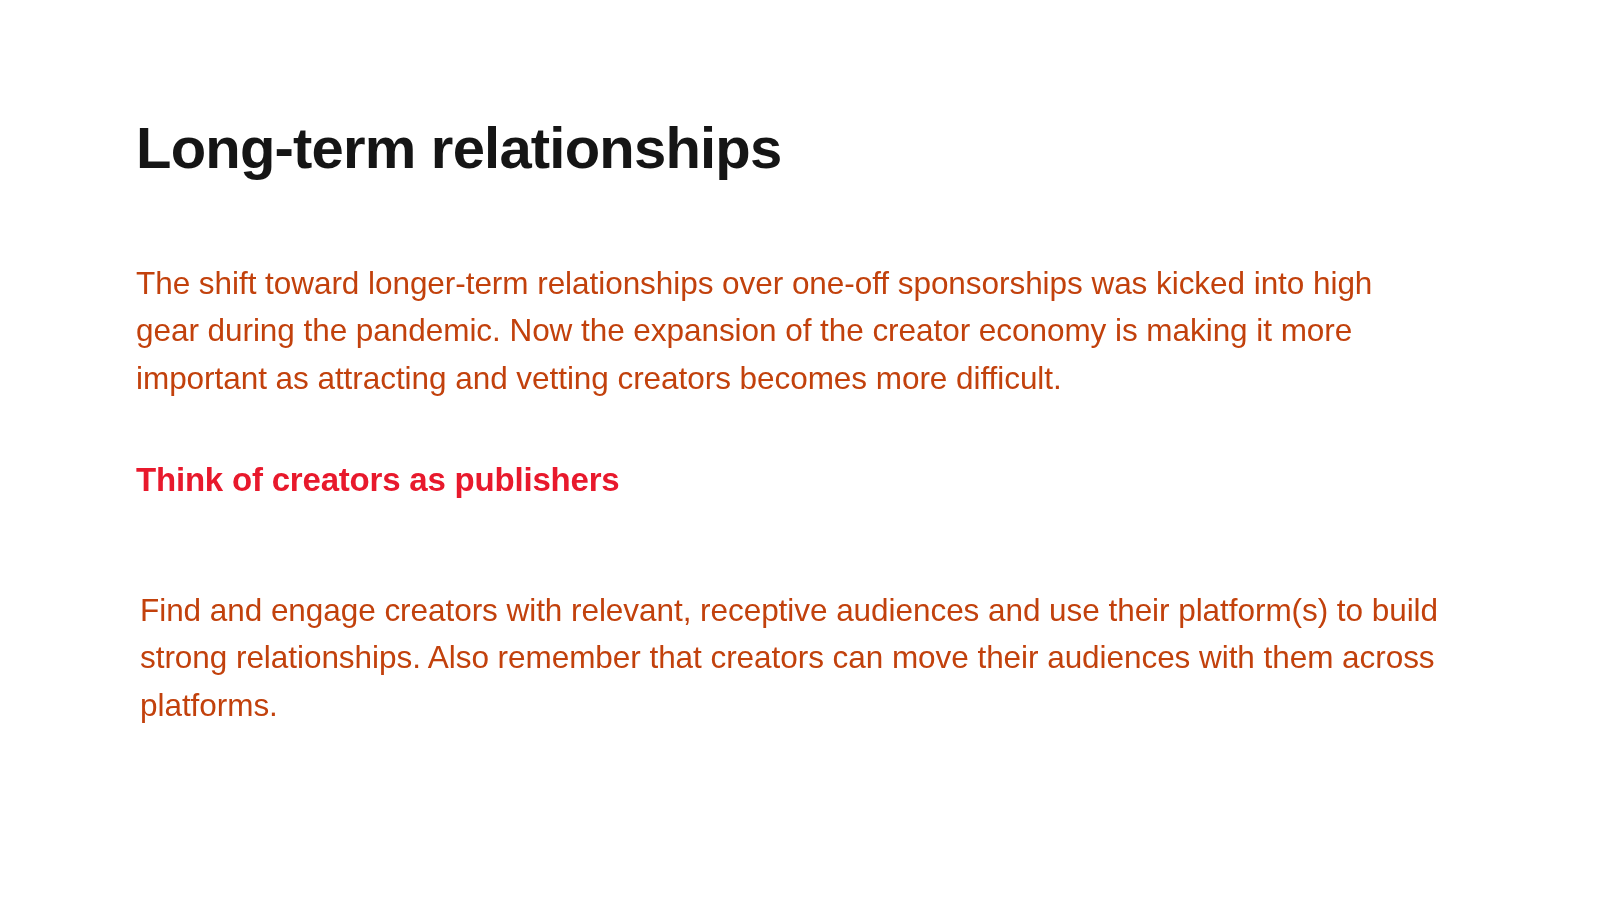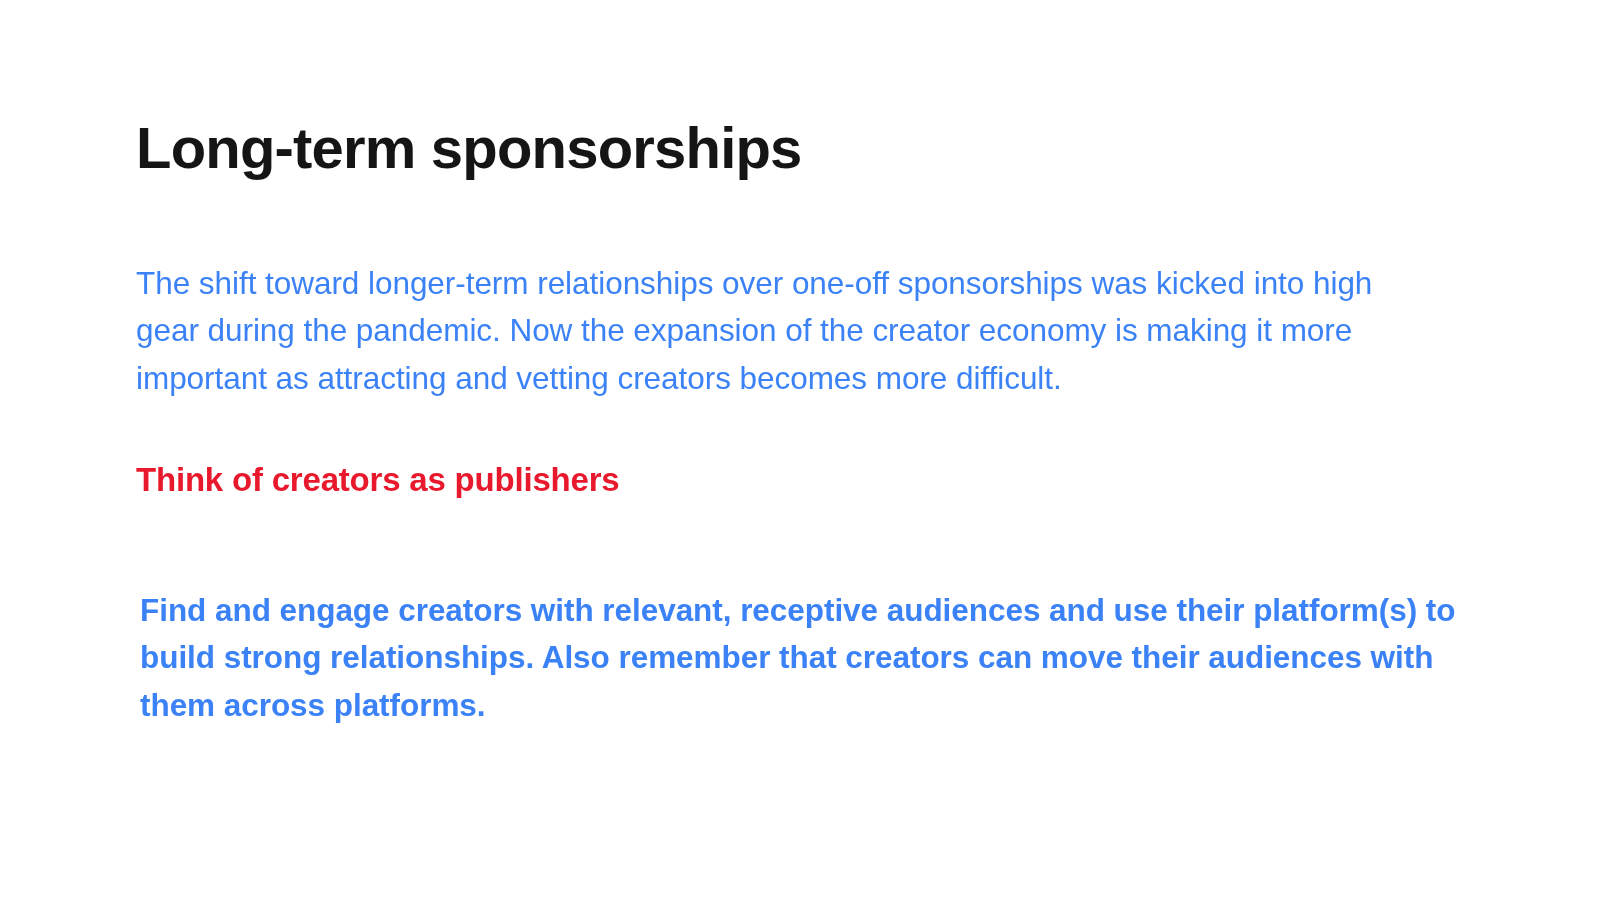--- a/index.html
+++ b/index.html
@@ -35,21 +35,21 @@
     letter-spacing: -0.8px;
     color: #151515;
     white-space: nowrap;
   }
 
   .body-block {
     position: absolute;
     font-size: 31.5px;
     line-height: 47.5px;
     font-weight: normal;
-    color: #3b82f6;
+    color: #c2410c;
     letter-spacing: -0.05px;
   }
 
   #intro-paragraph {
     left: 136px;
     top: 228px;
     width: 1300px;
   }
 
   .red-heading {
@@ -63,29 +63,28 @@
     color: #E8192C;
     letter-spacing: -0.2px;
     white-space: nowrap;
     margin-top: 20px;
   }
 
   #detail-paragraph {
     left: 140px;
     top: 555px;
     width: 1336px;
-    font-weight: bold;
   }
 </style>
 </head>
 <body>
 
 <div class="slide">
 
-  <h1 class="slide-title">Long-term sponsorships</h1>
+  <h1 class="slide-title">Long-term relationships</h1>
 
   <p class="body-block" id="intro-paragraph">The shift toward longer-term relationships over one-off sponsorships was kicked into high gear during the pandemic. Now the expansion of the creator economy is making it more important as attracting and vetting creators becomes more difficult.</p>
 
   <h2 class="red-heading">Think of creators as publishers</h2>
 
   <p class="body-block" id="detail-paragraph">Find and engage creators with relevant, receptive audiences and use their platform(s) to build strong relationships. Also remember that creators can move their audiences with them across platforms.</p>
 
 </div>
 
 </body></html>

